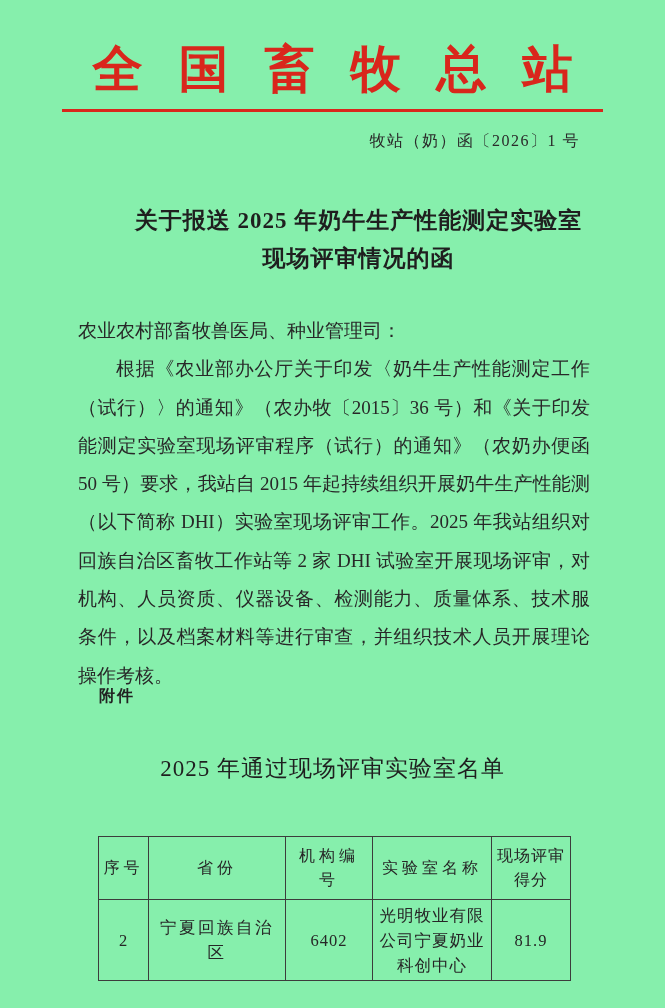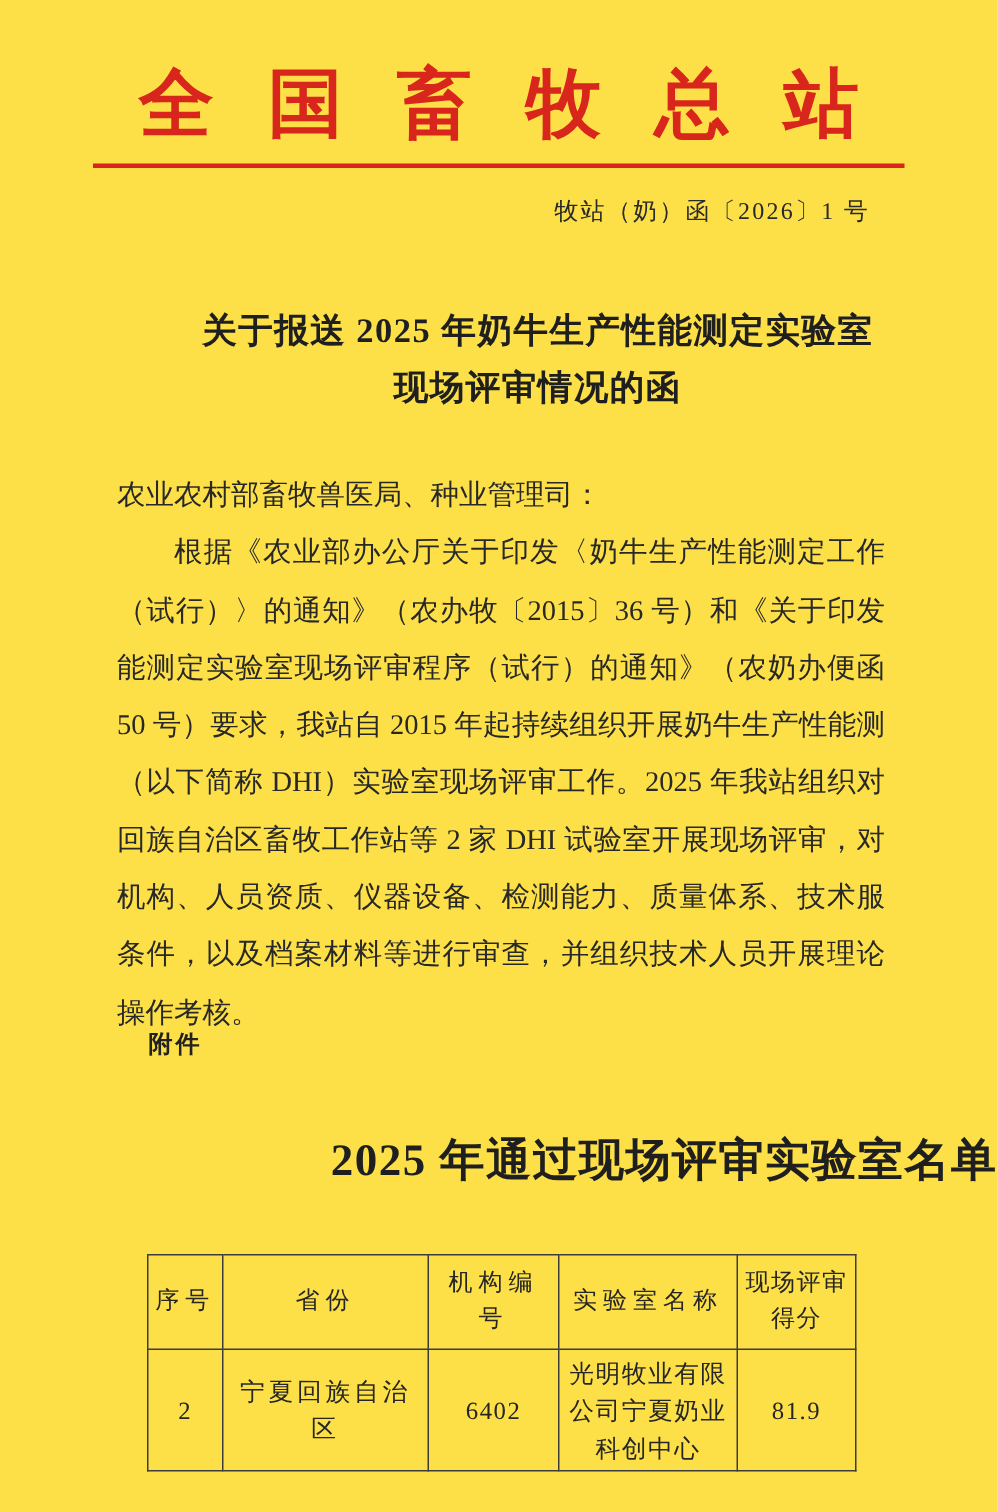--- a/index.html
+++ b/index.html
@@ -5,21 +5,21 @@
   html, body {
     margin: 0;
     padding: 0;
     background: #e8e8e8;
   }
   .page {
     position: relative;
     width: 665px;
     height: 1008px;
     margin: 0 auto;
-    background: #fde047;
+    background: #86efac;
     overflow: hidden;
     font-family: "Liberation Serif", "DejaVu Serif", serif;
     color: #262626;
   }
 
   
   .agency {
     position: absolute;
     top: 36px;
     left: 0;
@@ -102,23 +102,23 @@
     color: #222;
     letter-spacing: 2px;
   }
 
   
   .table-title {
     position: absolute;
     top: 753px;
     left: 0;
     width: 100%;
-    text-align: right;
-    font-size: 30px;
-    font-weight: 700;
+    text-align: center;
+    font-size: 23px;
+    font-weight: 400;
     color: #1f1f1f;
     letter-spacing: 1px;
   }
 
   
   .lab-table {
     position: absolute;
     top: 836px;
     left: 98px;
     border-collapse: collapse;

